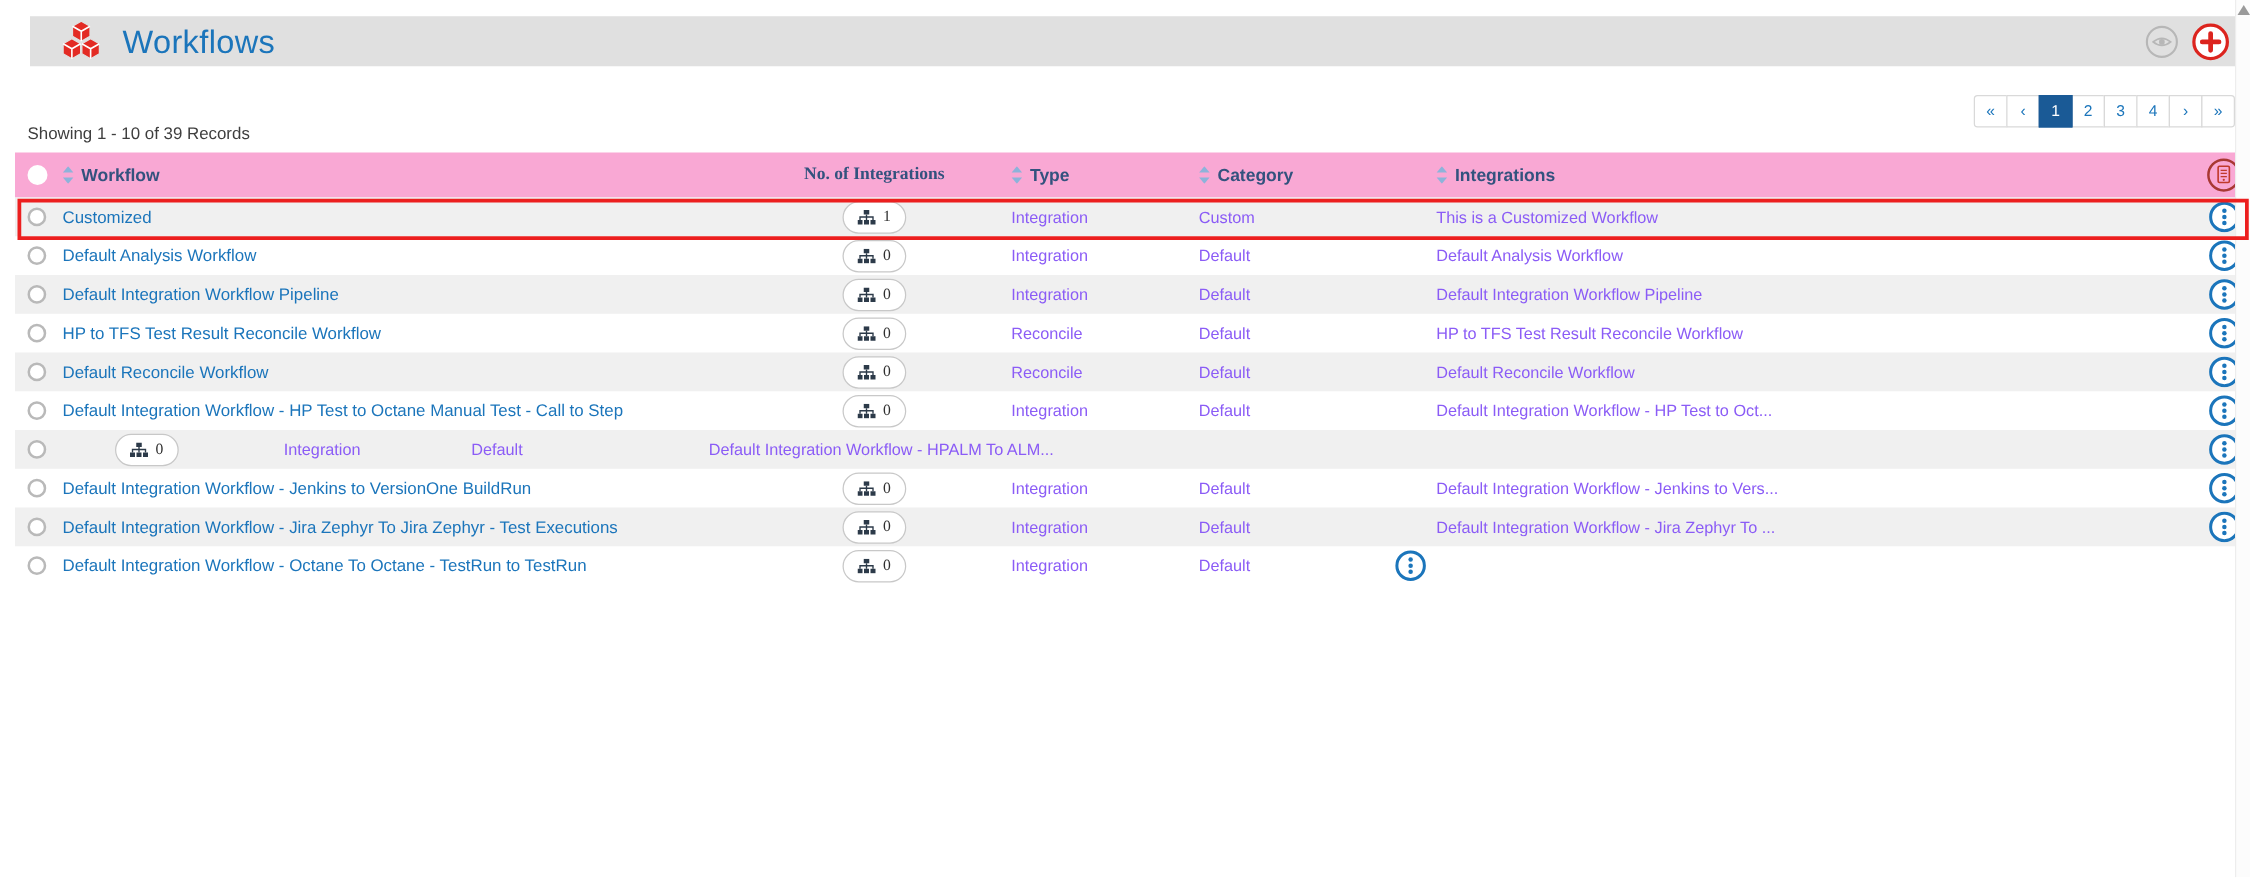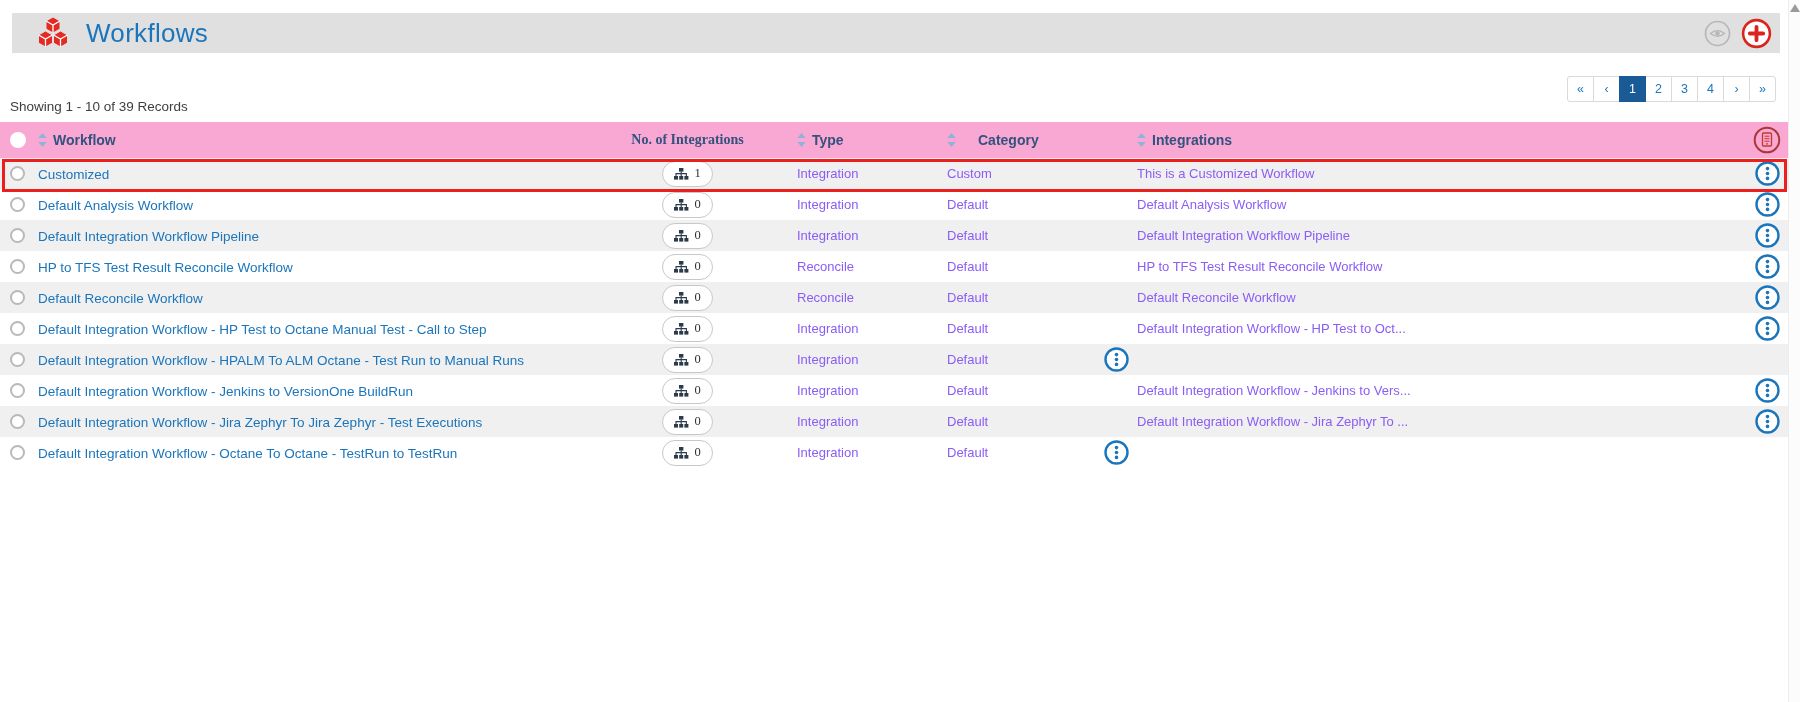--- a/index.html
+++ b/index.html
@@ -1,19 +1,19 @@
 <!DOCTYPE html>
 <html><head>
 <meta charset="utf-8">
 <style>
   * { box-sizing: border-box; }
   html,body { margin:0; padding:0; background:#fff; }
   body { font-family:"Liberation Sans", sans-serif; }
   .screen { position:relative; width:1800px; height:702px; background:#fff; overflow:hidden; }
-  .content { position:absolute; left:0; top:0; width:1788px; }
+  .content { position:absolute; left:12px; top:0; width:1788px; }
 
   
   .scrollbar { position:absolute; right:0; top:0; width:12px; height:702px; background:#fcfcfc; border-left:1px solid #ededed; }
   .scroll-up { width:0; height:0; border-left:5px solid transparent; border-right:5px solid transparent;
                border-bottom:8px solid #9a9a9a; margin:4px auto 0 auto; }
 
   
   .titlebar { margin:13px 8px 0 12px; height:40px; background:#e0e0e0; display:flex; align-items:center;
               padding:0 8px 0 24px; }
   .title { font-size:26px; color:#1b75bb; margin-left:16px; letter-spacing:0.3px; }
@@ -35,21 +35,21 @@
   .thead { margin-top:20px; width:1788px; height:36px; background:#f9a8d4; display:flex; align-items:center; }
   .th { font-weight:bold; color:#33527e; font-size:14px; display:flex; align-items:center; }
   .sort { margin-right:6px; display:inline-flex; flex:none; }
   .row { position:relative; width:1788px; height:31px; display:flex; align-items:center; }
   .tbody .row:nth-child(odd) { background:#f0f0f0; }
 
   .c-sel  { flex:0 0 38px; display:flex; padding-left:10px; }
   .c-name { flex:0 0 582px; overflow:hidden; white-space:nowrap; }
   .c-int  { flex:0 0 135px; display:flex; justify-content:center;font-family:Liberation Serif, serif; }
   .c-type { flex:0 0 150px; padding-left:42px; }
-  .c-cat  { flex:0 0 190px; padding-left:42px;gap:16px; }
+  .c-cat  { flex:0 0 190px; padding-left:42px; }
   .c-desc { flex:1 1 auto; padding-left:42px; overflow:hidden; white-space:nowrap; }
   .c-act  { flex:0 0 42px; display:flex; justify-content:center; }
   .c-int.head-label { font-weight:bold; color:#33527e; font-size:14px; }
 
   .cell { font-size:13px; color:#8b5cf6; }
   .radio { width:15px; height:15px; border:2px solid #b9b9b9; border-radius:50%; background:#fff; display:inline-block; cursor:pointer; }
   .sel-circle { width:16px; height:16px; border-radius:50%; background:#fff; display:inline-block; }
   .wf-link { color:#1b75bb; font-size:13.5px; text-decoration:none; cursor:pointer; }
   .badge { display:inline-flex; align-items:center; gap:5px; background:#fff; border:1px solid #c8c8c8;
            border-radius:14px; height:26px; padding:0 11px; font-size:12.5px; color:#2f2f2f; cursor:pointer; }
@@ -307,31 +307,31 @@
             <svg width="25" height="25" viewBox="0 0 25 25">
               <use href="#infoicon"></use>
             </svg>
           </div>
       </div>
 
       <div class="row">
         <div class="c-sel">
             <span class="radio"></span>
           </div>
-        <div class="c-name"><a class="wf-link">Default Integration Workflow - HPALM To ALM Octane - Test Run to Manual Runs</a></div>
-        <div class="c-int">
-            <span class="badge">
-              <svg width="15" height="12" viewBox="0 0 15 12">
-                <use href="#sitemapicon"></use>
-              </svg>
-              <span>0</span>
-            </span>
-          </div>
-        <div class="c-type cell">Integration</div>
-        <div class="c-cat cell">Default</div>
+        <div class="c-int">
+            <span class="badge">
+              <svg width="15" height="12" viewBox="0 0 15 12">
+                <use href="#sitemapicon"></use>
+              </svg>
+              <span>0</span>
+            </span>
+          </div>
+        <div class="c-type cell">Integration</div>
+        <div class="c-cat cell">Default</div>
+        <div class="c-desc cell">Default Integration Workflow - HPALM To ALM...</div>
         <div class="c-act">
             <svg width="25" height="25" viewBox="0 0 25 25">
               <use href="#infoicon"></use>
             </svg>
           </div>
       </div>
 
       <div class="row">
         <div class="c-sel">
             <span class="radio"></span>

